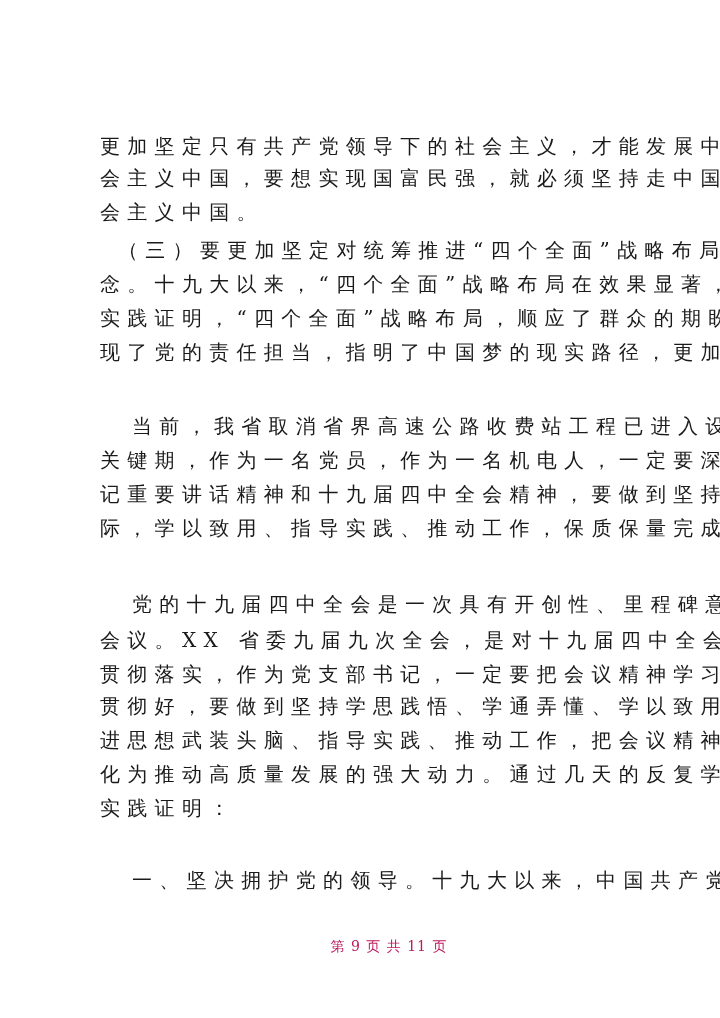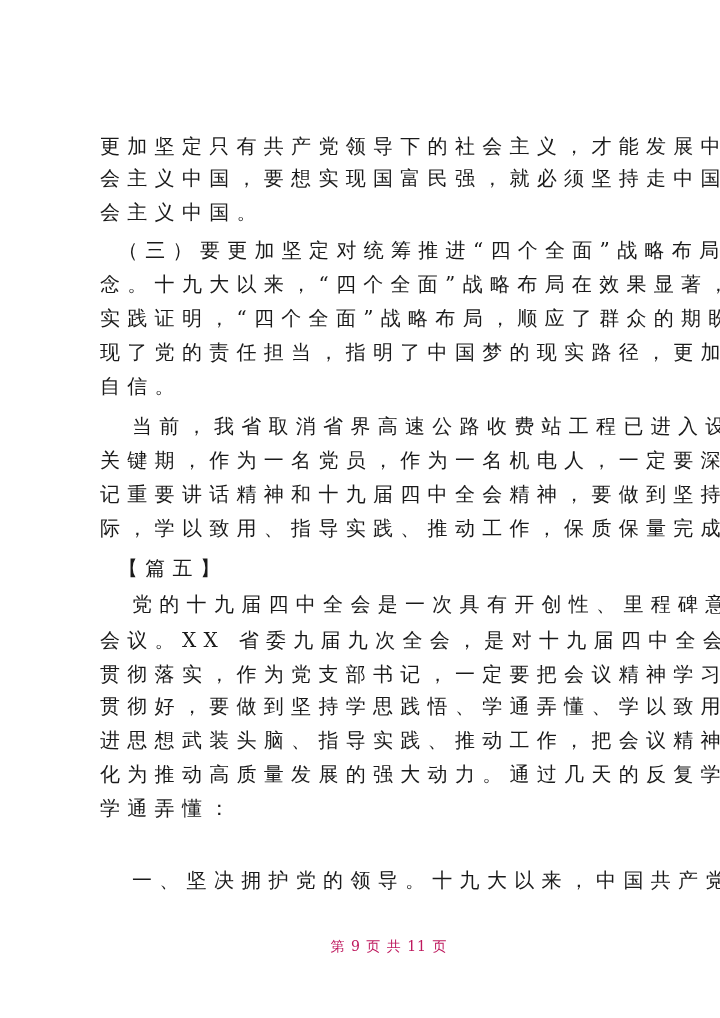--- a/index.html
+++ b/index.html
@@ -17,29 +17,27 @@
 <body>
 
 <div class="page">
   <div class="line" style="top:131px">更加坚定只有共产党领导下的社会主义，才能发展中国特色的社</div>
   <div class="line" style="top:163px">会主义中国，要想实现国富民强，就必须坚持走中国特色社会主</div>
   <div class="line" style="top:197px">会主义中国。</div>
   <div class="line heading" style="top:235px">（三）要更加坚定对统筹推进“四个全面”战略布局发展信</div>
   <div class="line" style="top:269px">念。十九大以来，“四个全面”战略布局在效果显著，硕果累累。</div>
   <div class="line" style="top:303px">实践证明，“四个全面”战略布局，顺应了群众的期盼，充分体</div>
   <div class="line" style="top:337px">现了党的责任担当，指明了中国梦的现实路径，更加坚定了发展</div>
-  <div class="line" style="top:371px">自信。</div>
   <div class="line indent" style="top:411px">当前，我省取消省界高速公路收费站工程已进入设备调试的</div>
   <div class="line" style="top:445px">关键期，作为一名党员，作为一名机电人，一定要深刻领会总书</div>
   <div class="line" style="top:479px">记重要讲话精神和十九届四中全会精神，要做到坚持理论联系实</div>
   <div class="line" style="top:513px">际，学以致用、指导实践、推动工作，保质保量完成各项工作。</div>
-  <div class="line heading" style="top:553px">【篇五】</div>
   <div class="line indent" style="top:589px">党的十九届四中全会是一次具有开创性、里程碑意义的重要</div>
   <div class="line" style="top:625px">会议。XX 省委九届九次全会，是对十九届四中全会精神的积极</div>
   <div class="line" style="top:659px">贯彻落实，作为党支部书记，一定要把会议精神学习好、领会好、</div>
   <div class="line" style="top:691px">贯彻好，要做到坚持学思践悟、学通弄懂、学以致用，真正用先</div>
   <div class="line" style="top:725px">进思想武装头脑、指导实践、推动工作，把会议精神切切实实转</div>
   <div class="line" style="top:759px">化为推动高质量发展的强大动力。通过几天的反复学习，有以下</div>
-  <div class="line" style="top:793px">学通弄懂：</div>
+  <div class="line" style="top:793px">实践证明：</div>
   <div class="line indent" style="top:865px">一、坚决拥护党的领导。十九大以来，中国共产党团结带领</div>
 
   <div class="footer">第 9 页  共 11 页</div>
 </div>
 
 </body></html>

